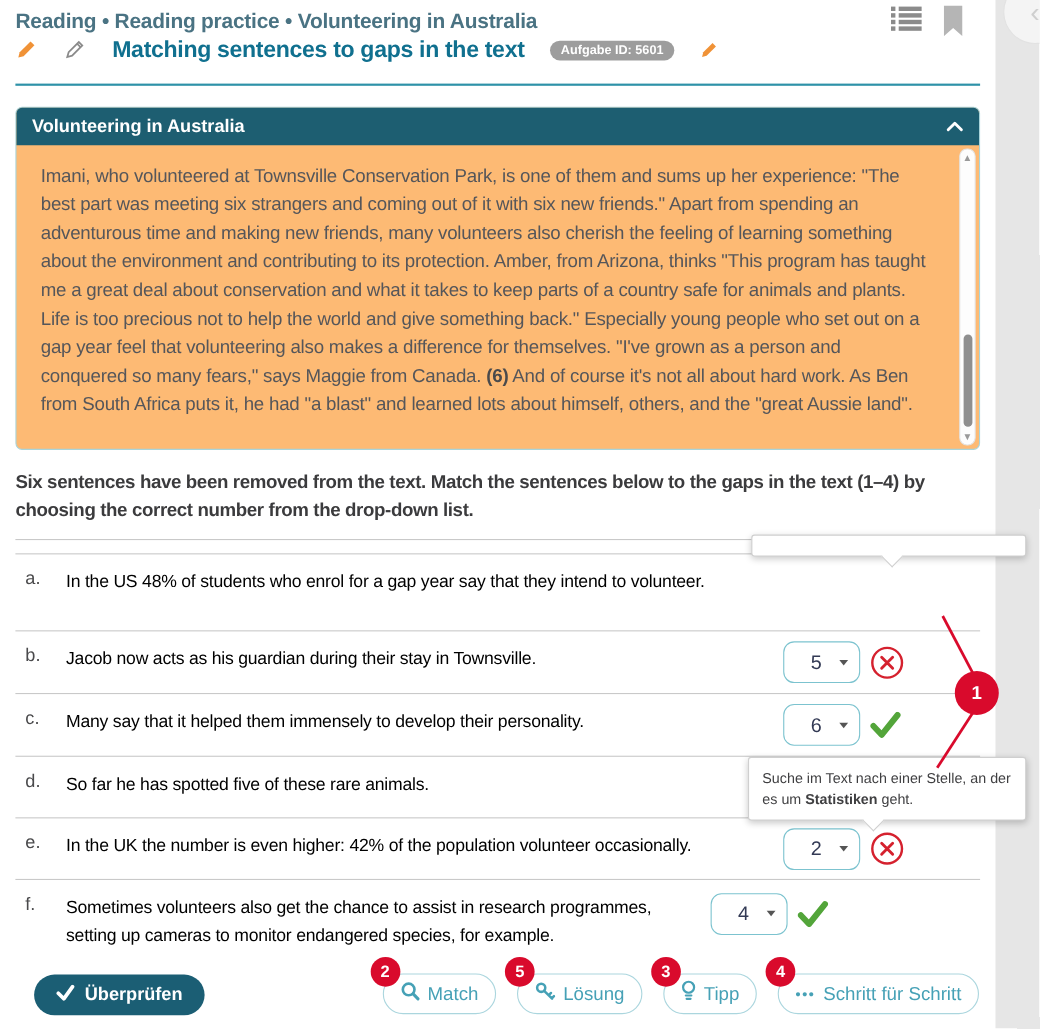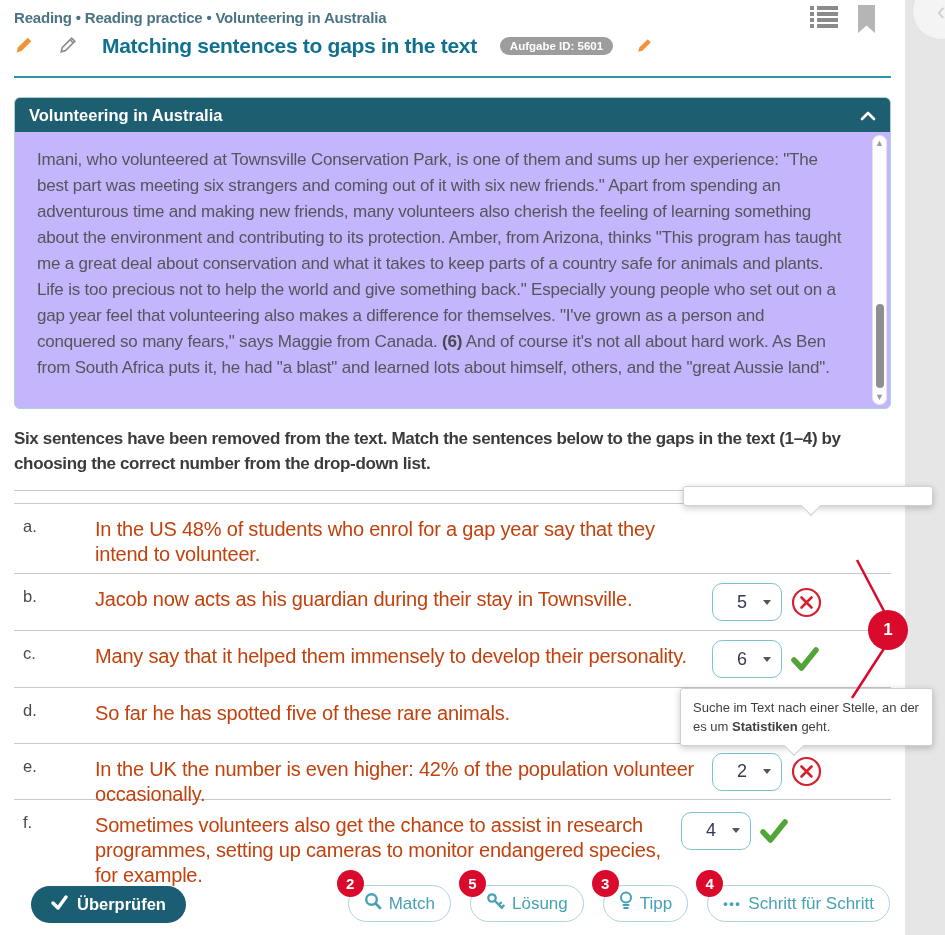--- a/index.html
+++ b/index.html
@@ -9,50 +9,50 @@
     font-family:"Liberation Sans", sans-serif; color:#4a4a4c;
   }
   
   .gutter { position:absolute; left:905px; top:0; width:40px; height:935px; background:#e6e6e6; }
   .nav-circle {
     position:absolute; left:912px; top:-18px; width:58px; height:58px; border-radius:50%;
     background:#f4f4f4; border:1px solid #e2e2e2; color:#cfcfcf; font-size:26px;
     display:flex; align-items:center; justify-content:center; z-index:1;
   }
   
-  .breadcrumb { position:absolute; left:14px; top:9px; font-size:15px; font-weight:bold; color:#4a7383; letter-spacing:-0.2px; }
+  .breadcrumb { position:absolute; left:14px; top:9px; font-size:19px; font-weight:bold; color:#4a7383; letter-spacing:-0.2px; }
   .top-icons { position:absolute; left:810px; top:5px; display:flex; gap:20px; align-items:flex-start; }
   .icon-btn { background:none; border:none; cursor:pointer; padding:0; }
   
   .title-row { position:absolute; left:14px; top:34px; display:flex; align-items:center; gap:23px; }
   .page-title { font-size:21px; font-weight:bold; color:#10708f; letter-spacing:-0.3px; }
   .task-badge { background:#9d9d9d; color:#fff; font-size:11.5px; font-weight:bold; padding:3px 10px; border-radius:10px;text-align:center; }
   .divider { position:absolute; left:14px; top:76px; width:877px; height:2px; background:#2e92a8; }
   
-  .panel { position:absolute; left:14px; top:97px; width:877px; border:1px solid #a9d4da; border-radius:6px; background:#c4b5fd; }
+  .panel { position:absolute; left:14px; top:97px; width:877px; border:1px solid #a9d4da; border-radius:6px; background:#fdba74; }
   .panel-header {
     background:#1d5e71; color:#fff; font-weight:bold; font-size:16.5px; height:34px;
     display:flex; align-items:center; justify-content:space-between; padding:0 14px;
     border-radius:5px 5px 0 0; cursor:pointer;
   }
   .panel-body { position:relative; height:276px; overflow:hidden; padding:15px 44px 0 22px; }
   .panel-text { font-size:17px; line-height:26px; color:#55565a; letter-spacing:-0.2px; }
   .panel-text b { color:#4a4a4c; }
   .pscroll { position:absolute; right:3px; top:3px; bottom:3px; width:15px; background:#fdfdfd; border:1px solid #e3e3e3; border-radius:7px; }
   .pscroll .arr { position:absolute; left:0; width:13px; text-align:center; color:#9a9a9a; font-size:9px; cursor:pointer; }
   .pscroll .arr.up { top:2px; } .pscroll .arr.down { bottom:2px; }
   .pscroll .thumb { position:absolute; left:2.5px; width:8px; bottom:16px; height:84px; background:#8f8f8f; border-radius:4px; cursor:grab; }
   
   .instruction { position:absolute; left:14px; top:426px; width:866px; font-size:17px; font-weight:bold; color:#3b3b3d; line-height:25px; letter-spacing:-0.35px; }
   
   .rows { position:absolute; left:14px; top:490px; width:877px; }
   .rows-spacer { border-top:1px solid #c9c9c9; height:13px; }
   .row { display:flex; border-top:1px solid #c9c9c9; align-items:flex-start; }
   .row-letter { width:46px; padding:13px 0 0 9px; font-size:16.5px; color:#4a4a4c; }
-  .row-text { flex:1; padding:13px 8px 0 0; font-size:20px; line-height:25px; color:#c2410c; letter-spacing:-0.2px;margin-left:35px; }
+  .row-text { flex:1; padding:13px 8px 0 0; font-size:16px; line-height:25px; color:#000000; letter-spacing:-0.2px; }
   .row-text.narrow { max-width:580px; }
   .row-controls { width:185px; display:flex; align-items:center; gap:9px; align-self:center; padding-left:6px; }
   .h70{height:70px;} .h57{height:57px;} .h56{height:56px;} .h62{height:62px;}
   .dropdown {
     width:70px; height:38px; border:1.3px solid #7cc3cf; border-radius:10px; background:#fff;
     display:flex; align-items:center; cursor:pointer;
   }
   .dropdown .val { flex:1; text-align:center; margin-left:8px; font-size:18px; color:#333a55; }
   .dropdown .caret { margin-right:10px; width:0; height:0; border-left:4px solid transparent; border-right:4px solid transparent; border-top:5px solid #555; }
   

